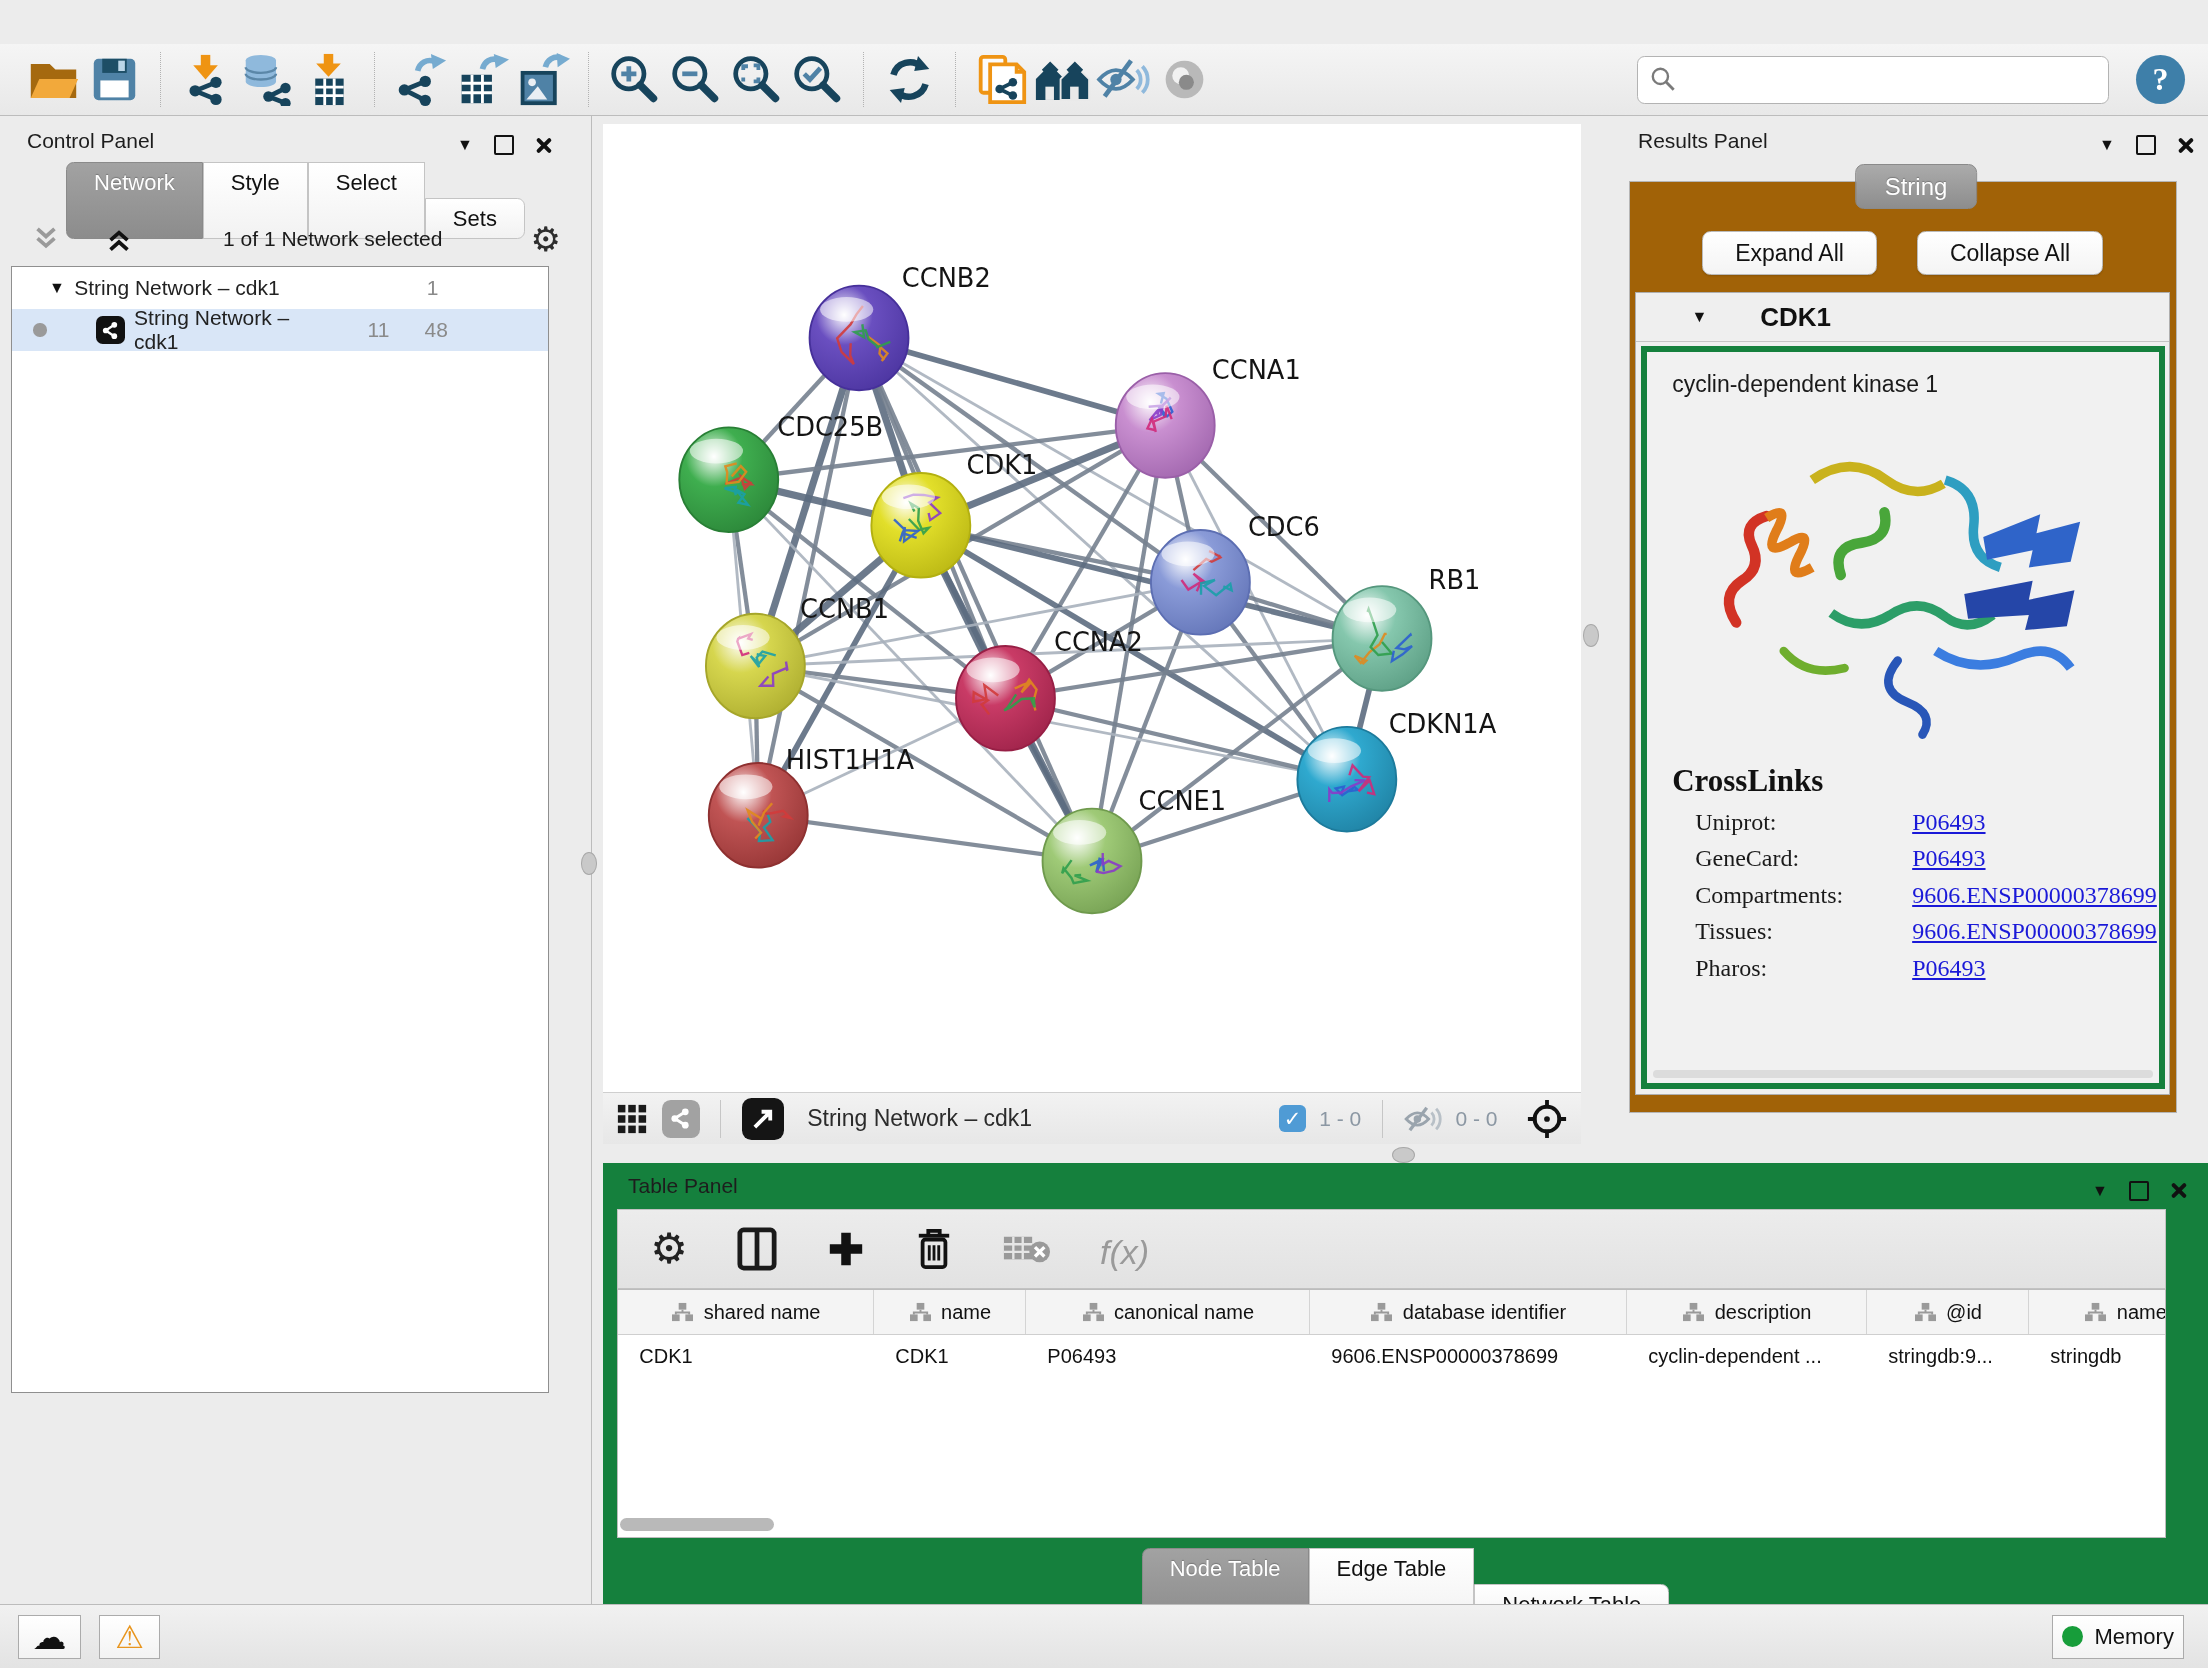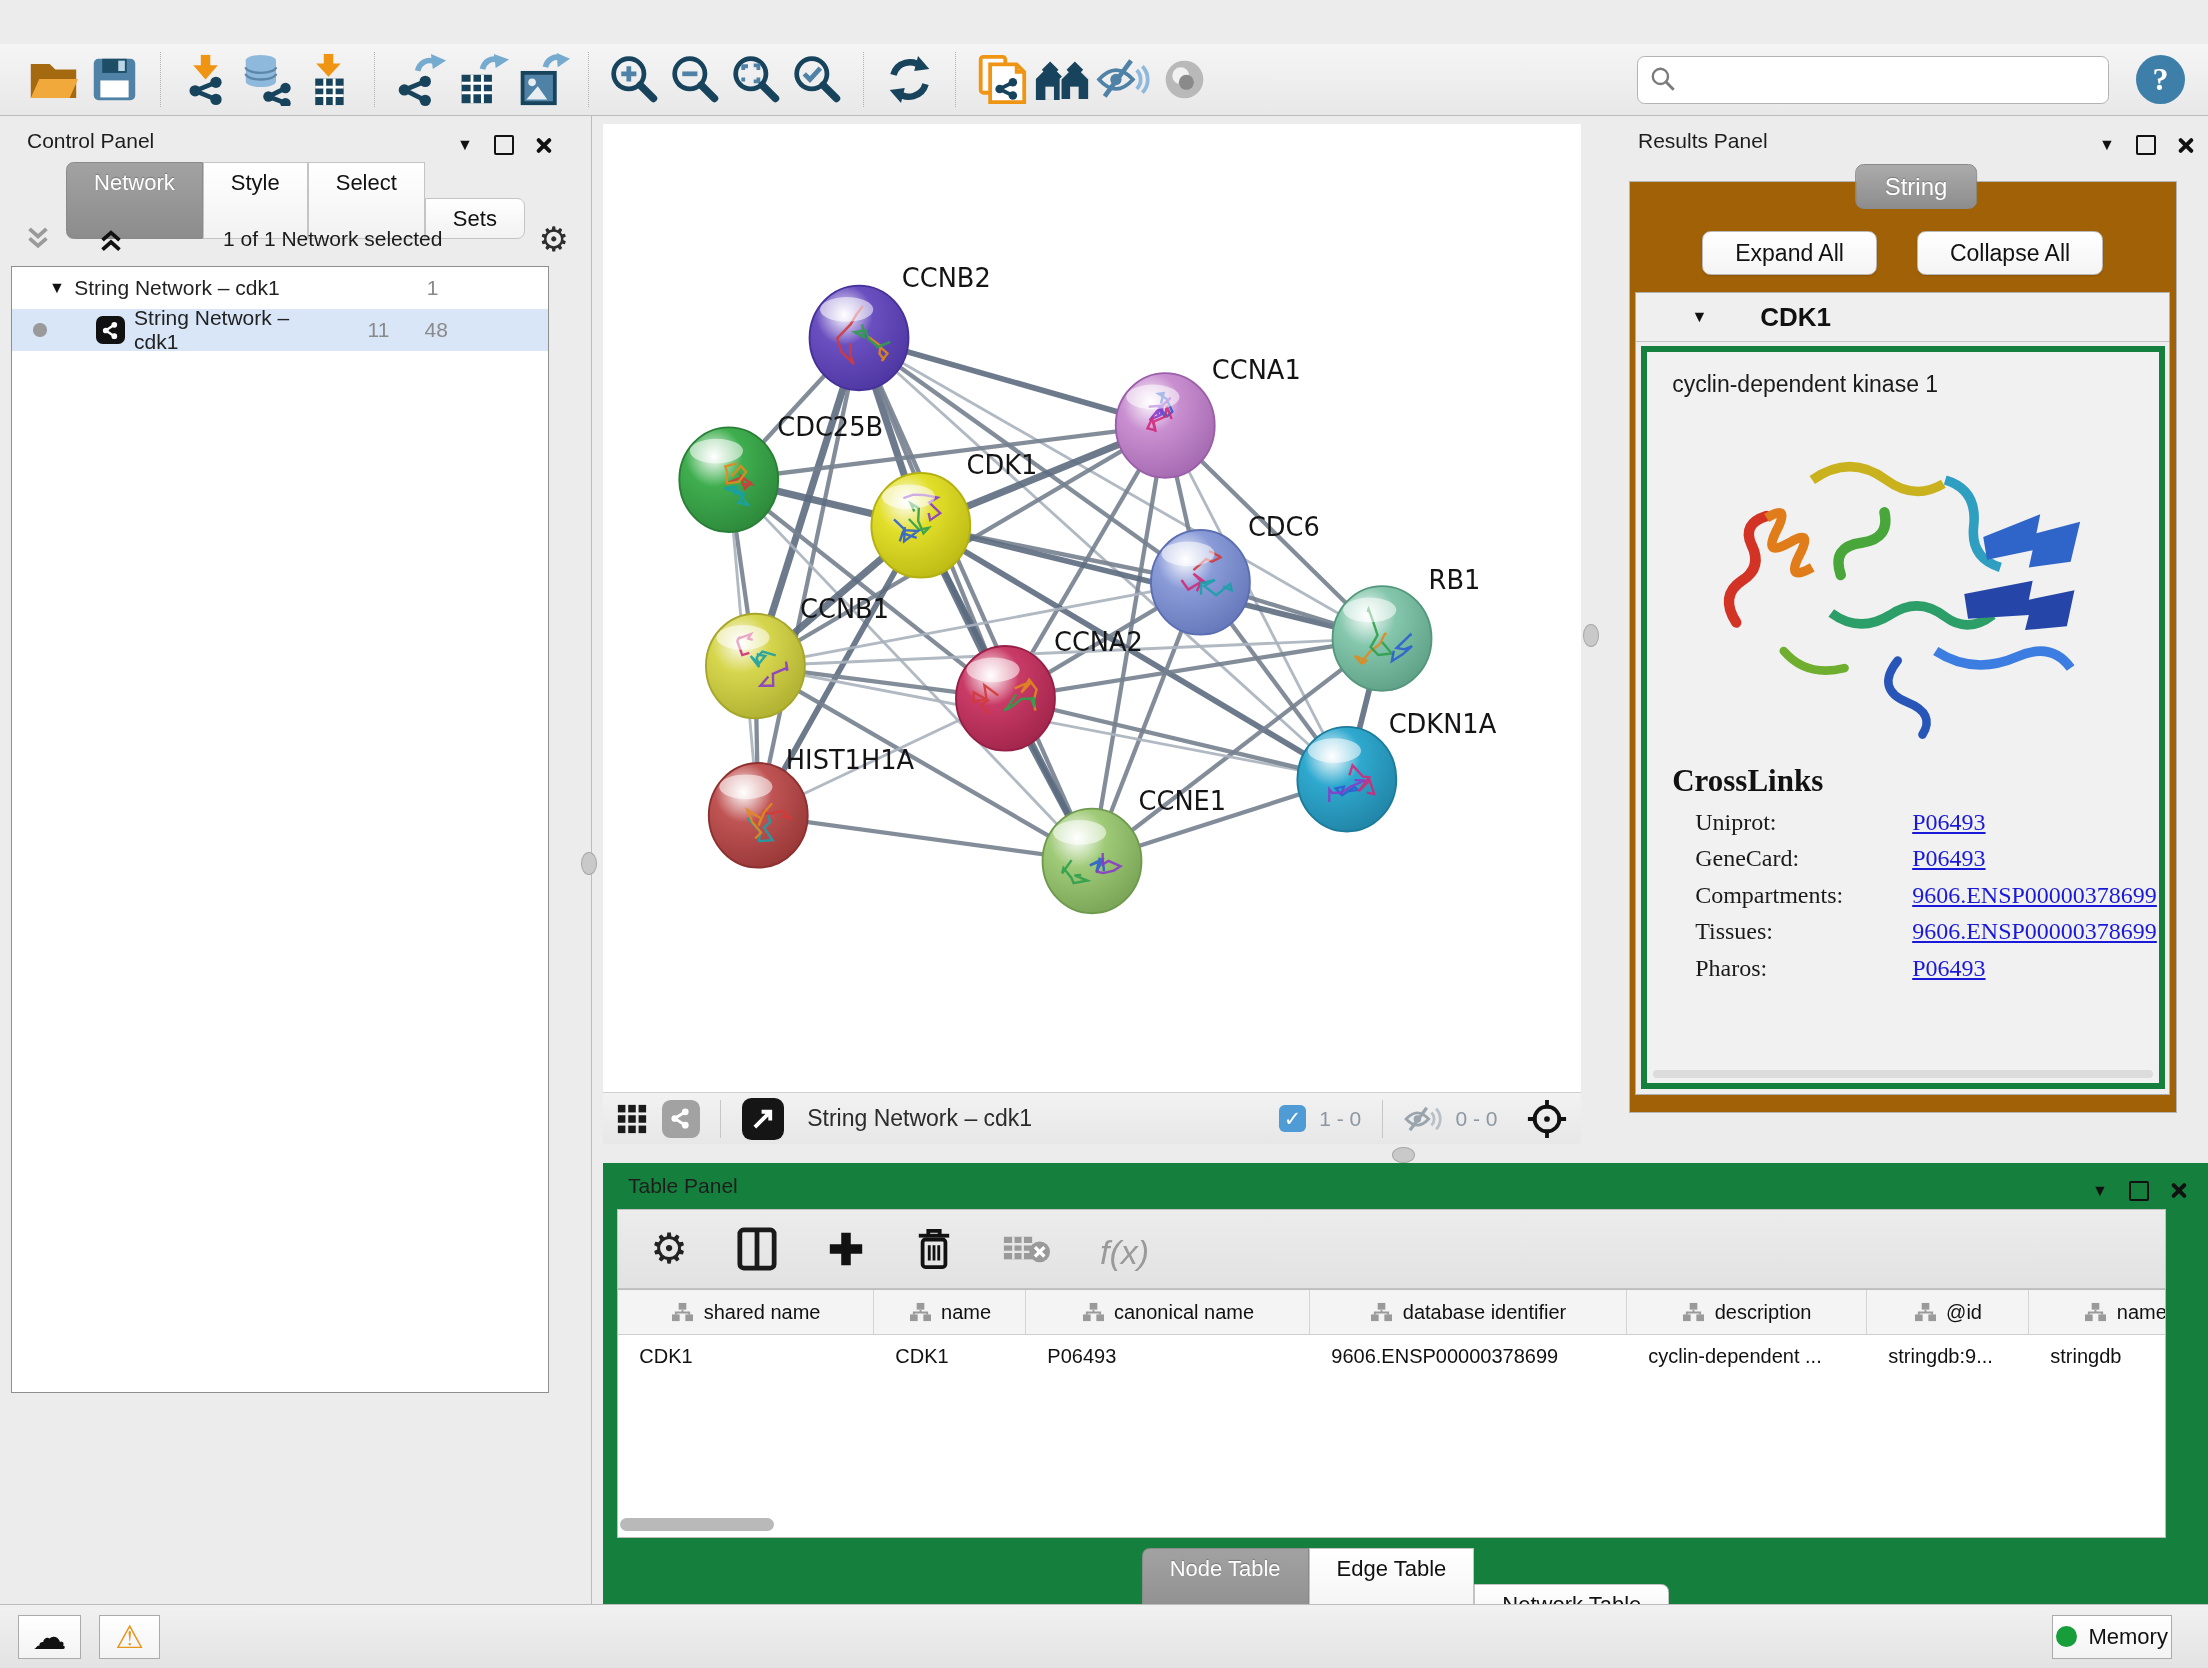--- a/index.html
+++ b/index.html
@@ -23,21 +23,21 @@
   .xicon{position:relative;width:17px;height:17px;}
   .xicon:before,.xicon:after{content:"";position:absolute;left:7.6px;top:-1px;width:3.8px;height:19px;background:#111;border-radius:1.9px;}
   .xicon:before{transform:rotate(45deg);}.xicon:after{transform:rotate(-45deg);}
   .tabstrip{display:flex;justify-content:center;}
   .tab{padding:6.7px 27px;font-size:22px;background:linear-gradient(#ffffff,#f2f2f2);border:1px solid #c4c4c4;color:#111;}
   .tab:first-child{border-radius:7.6px 0 0 7.6px;}
   .tab:last-child{border-radius:0 7.6px 7.6px 0;margin-top:36px;}
   .tab.sel{background:linear-gradient(#a2a2a2,#8c8c8c);color:#fff;border-color:#8a8a8a;text-shadow:0 -1px 1px rgba(0,0,0,.25);}
   
   .ctrl{position:absolute;left:0;top:116px;width:592px;height:1489px;background:#ececec;border-right:1px solid #bcbcbc;box-sizing:border-box;}
-  .ctrl-selrow{position:absolute;left:0;top:101px;width:100%;height:44px;display:flex;align-items:center;padding:0 22px;box-sizing:border-box;gap:24px;}
+  .ctrl-selrow{position:absolute;left:0;top:101px;width:100%;height:44px;display:flex;align-items:center;padding:0 30px;box-sizing:border-box;gap:24px;}
   .seltext{flex:1;text-align:center;font-size:21px;color:#1a1a1a;}
   .gearglyph{font-size:34px;color:#2e2e2e;line-height:1;}
   .treebox{position:absolute;left:11.4px;top:150px;width:538px;height:1127px;background:#fff;border:1.9px solid #8f8f8f;box-sizing:border-box;}
   .trow{display:flex;align-items:center;height:42px;font-size:21px;gap:9.5px;padding:0 9.5px;}
   .trow .cnt{color:#8a8a8a;width:49px;text-align:right;}
   .trow.child{background:#d9e6f7;}
   .sharechip{width:28.5px;height:28.5px;border-radius:6.7px;background:#111;display:flex;align-items:center;justify-content:center;}
   .dot-gray{width:13.3px;height:13.3px;border-radius:50%;background:#9a9a9a;}
   
   .canvas{position:absolute;left:603px;top:124px;width:978px;height:968px;background:#ffffff;}
@@ -737,20 +737,20 @@
       </div>
   </div>
 
   <div class="statusbar">
     <div class="sbtn" style="left:18px;width:63px;">
       <span class="cloudglyph">☁</span>
     </div>
     <div class="sbtn" style="left:99px;width:61px;">
       <span class="warnglyph">⚠</span>
     </div>
-    <div class="sbtn" style="left:2052px;width:120px;">
+    <div class="sbtn" style="left:2052px;width:132px;">
       <span class="memdot" id="memdot" style="background: rgb(23, 157, 58);"></span>
       <span class="memlabel">Memory</span>
     </div>
   </div>
 
 </div>
 
 
 </body></html>

